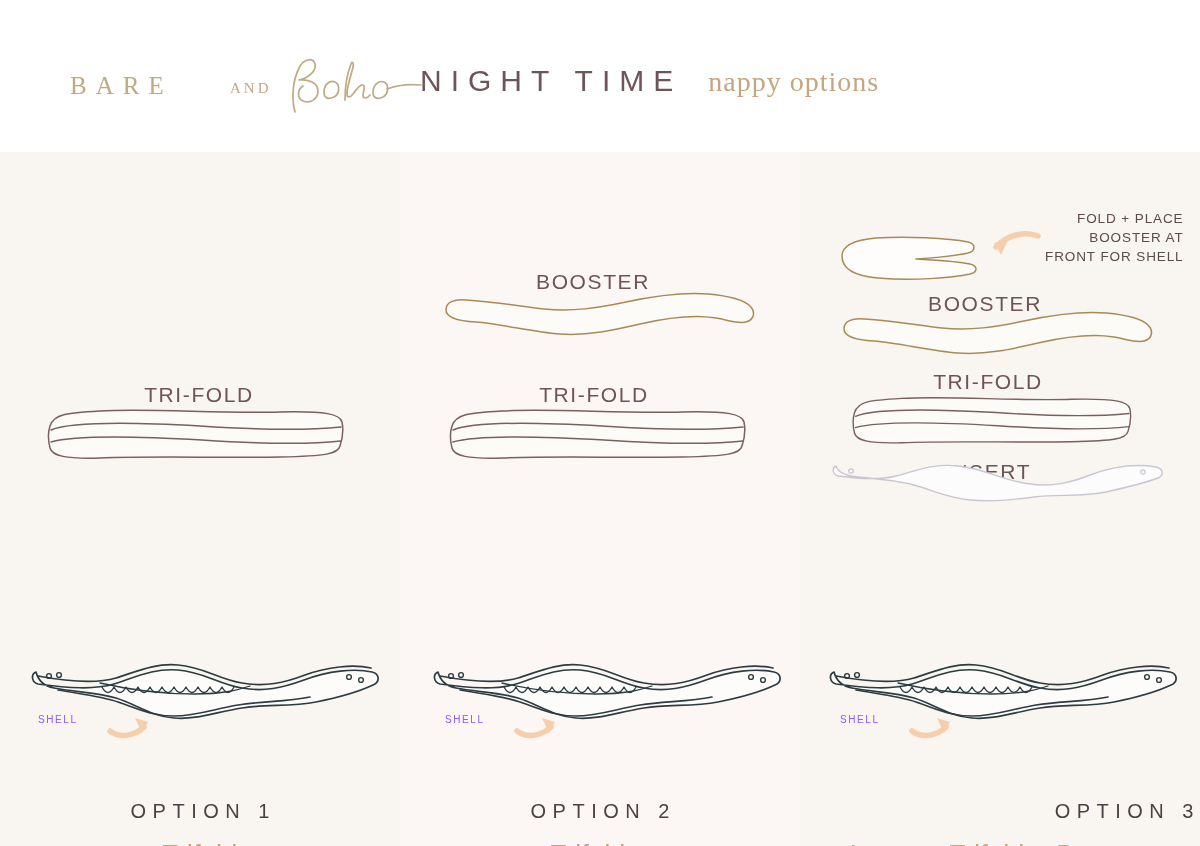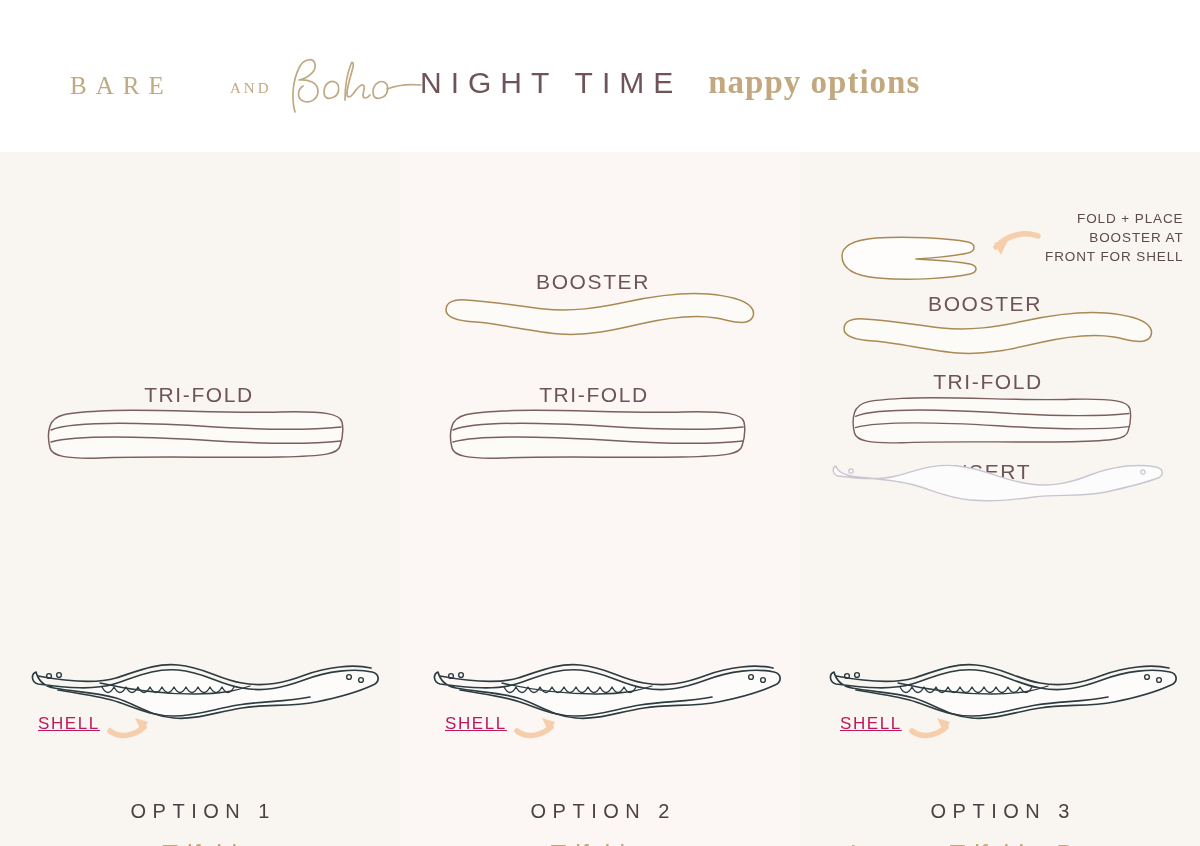--- a/index.html
+++ b/index.html
@@ -41,22 +41,22 @@
     white-space:nowrap;
   }
   .title-a{
     font-family:"Liberation Sans", sans-serif;
     font-size:30px;letter-spacing:9px;
     color:#6e5458;font-weight:400;
     vertical-align:baseline;
   }
   .title-b{
     font-family:"Liberation Serif", serif;
-    font-size:33px;letter-spacing:1px;
-    color:#c2a77f;font-weight:700;
+    font-size:28px;letter-spacing:1px;
+    color:#c2a77f;font-weight:400;
     margin-left:26px;
     vertical-align:baseline;
   }
 
   
   .board{
     position:absolute;left:0;top:152px;width:1200px;height:694px;
     background:#faf6f1;
   }
   .col{
@@ -85,23 +85,22 @@
     font-family:"Liberation Sans", sans-serif;
     font-size:13.5px;letter-spacing:0.9px;line-height:19px;
     color:#5c4a4c;
     text-align:right;
     white-space:nowrap;
   }
 
   .shell-lbl{
     position:absolute;
     font-family:"Liberation Sans", sans-serif;
-    font-size:17px;letter-spacing:1.6px;
-    color:#be185d;
-    text-decoration:underline;
+    font-size:10px;letter-spacing:1.6px;
+    color:#8b5cf6;
   }
 
   
   .opt-num{
     position:absolute;width:400px;text-align:center;
     font-family:"Liberation Sans", sans-serif;
     font-size:20px;letter-spacing:6.5px;
     color:#4a4045;
     text-indent:6.5px;
   }
@@ -313,21 +312,21 @@
           </g>
         </svg>
 
         <span class="shell-lbl" style="left:40px;top:562px;">SHELL</span>
 
         <svg style="position:absolute;left:109px;top:556px;" width="48" height="34" viewBox="0 0 48 34">
           <path d="M3 23 C12 30 26 29 37 19" fill="none" stroke="#f6ceab" stroke-width="5.5" stroke-linecap="round"></path>
           <path d="M28 10 L41 14 L35 25 Z" fill="#f6ceab"></path>
         </svg>
 
-        <span class="opt-num" style="left:0;top:648px;">OPTION 3</span>
+        <span class="opt-num" style="left:0;top:648px;text-align:right;">OPTION 3</span>
         <span class="opt-name" style="left:0;top:682px;">Insert + Trifold + Booster</span>
 
       </div>
     </div>
 
   </div>
 
 
 </div>
 

